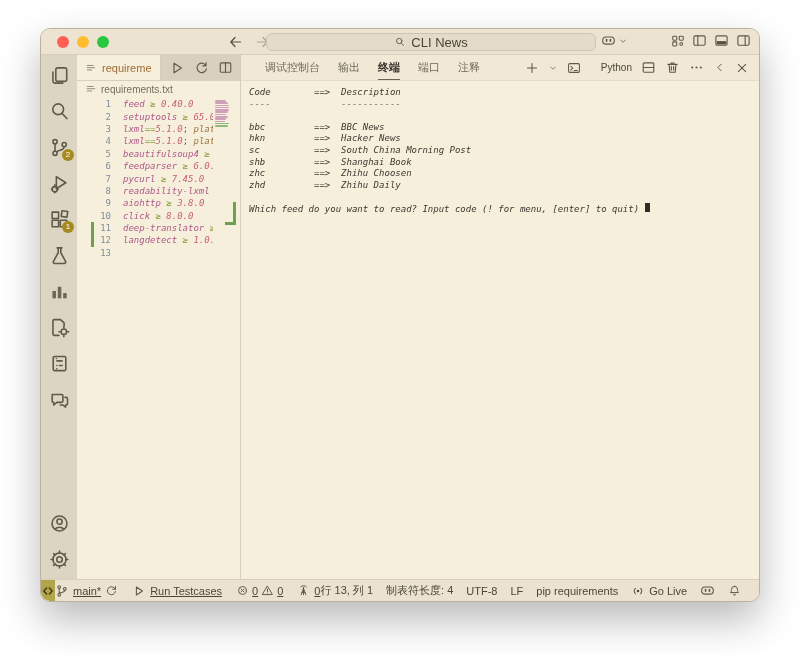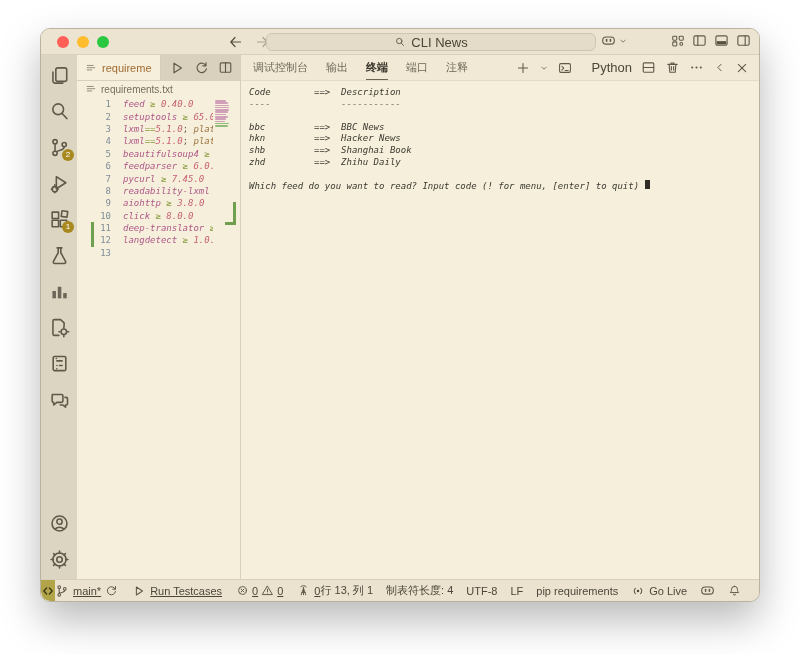--- a/index.html
+++ b/index.html
@@ -51,25 +51,25 @@
   .s-ver { color:#c75f74; font-style:italic; }
   .s-sep { color:#5f5a4c; }
   .s-cond{ color:#9c7440; font-style:italic; }
   .minimap { position:absolute; left:138px; top:3px; width:15px; }
   .mmbar { height:1.6px; margin-bottom:0.7px; border-radius:1px; }
   .ovmark-v { position:absolute; left:156px; top:105px; width:2.5px; height:22px; background:#6fa050; }
   .ovmark-h { position:absolute; left:148px; top:125px; width:11px; height:2.5px; background:#6fa050; }
   
   .panel { flex:1; display:flex; flex-direction:column; background:#f6efdb; min-width:0; }
   .panel-header { height:26px; flex:0 0 26px; display:flex; align-items:center; background:#f1e9d5; border-bottom:1px solid #e3dbc7; }
-  .panel-tabs { display:flex; gap:18px; padding-left:12px; align-items:center; height:100%; }
+  .panel-tabs { display:flex; gap:18px; padding-left:24px; align-items:center; height:100%; }
   .ptab { font-size:11px; color:#6f6959; height:100%; display:flex; align-items:center; border-bottom:1.5px solid transparent; }
   .ptab.active { color:#3a362c; border-bottom-color:#6b6454; font-weight:bold; }
   .panel-toolbar { margin-left:auto; display:flex; align-items:center; gap:9px; padding-right:10px; }
-  .pt-python { display:flex; align-items:center; gap:20px; font-size:13px; color:#4c473a;justify-content:flex-end; }
+  .pt-python { display:flex; align-items:center; gap:20px; font-size:10px; color:#4c473a;justify-content:flex-end; }
   .terminal { flex:1; padding:6px 8px; font-family:"DejaVu Sans Mono", monospace; font-size:9px;
     font-style:italic; color:#3b3931; overflow:hidden; }
   .tline { white-space:pre; height:11.6px; line-height:11.6px; }
   .cursor { display:inline-block; width:5.5px; height:9.5px; background:#2f2d26; vertical-align:-1px; }
   
   .statusbar { height:22px; flex:0 0 22px; background:#ebe3cf; border-top:1px solid #d7cfbb;
     display:flex; align-items:center; font-size:11px; color:#4c473a; }
   .sb-left { display:flex; align-items:center; gap:14px; height:100%;text-decoration:underline; }
   .sb-right { margin-left:auto; display:flex; align-items:center; gap:13px; padding-right:30px; height:100%; }
   .sb-item { display:flex; align-items:center; gap:4px; white-space:nowrap; }
@@ -371,21 +371,23 @@
               </svg>
             </span>
         </div>
       </div>
       <div class="terminal" id="terminal">
           <div class="tline">Code        ==&gt;  Description</div>
           <div class="tline">----             -----------</div>
           <div class="tline"> </div>
           <div class="tline">bbc         ==&gt;  BBC News</div>
           <div class="tline">hkn         ==&gt;  Hacker News</div>
+          <div class="tline">sc          ==&gt;  South China Morning Post</div>
           <div class="tline">shb         ==&gt;  Shanghai Book</div>
+          <div class="tline">zhc         ==&gt;  Zhihu Choosen</div>
           <div class="tline">zhd         ==&gt;  Zhihu Daily</div>
           <div class="tline"> </div>
           <div class="tline">Which feed do you want to read? Input code (! for menu, [enter] to quit) <span class="cursor"></span></div>
         </div>
     </div>
   </div>
 
   <div class="statusbar">
     <div class="sb-remote">
       <span class="ic">

